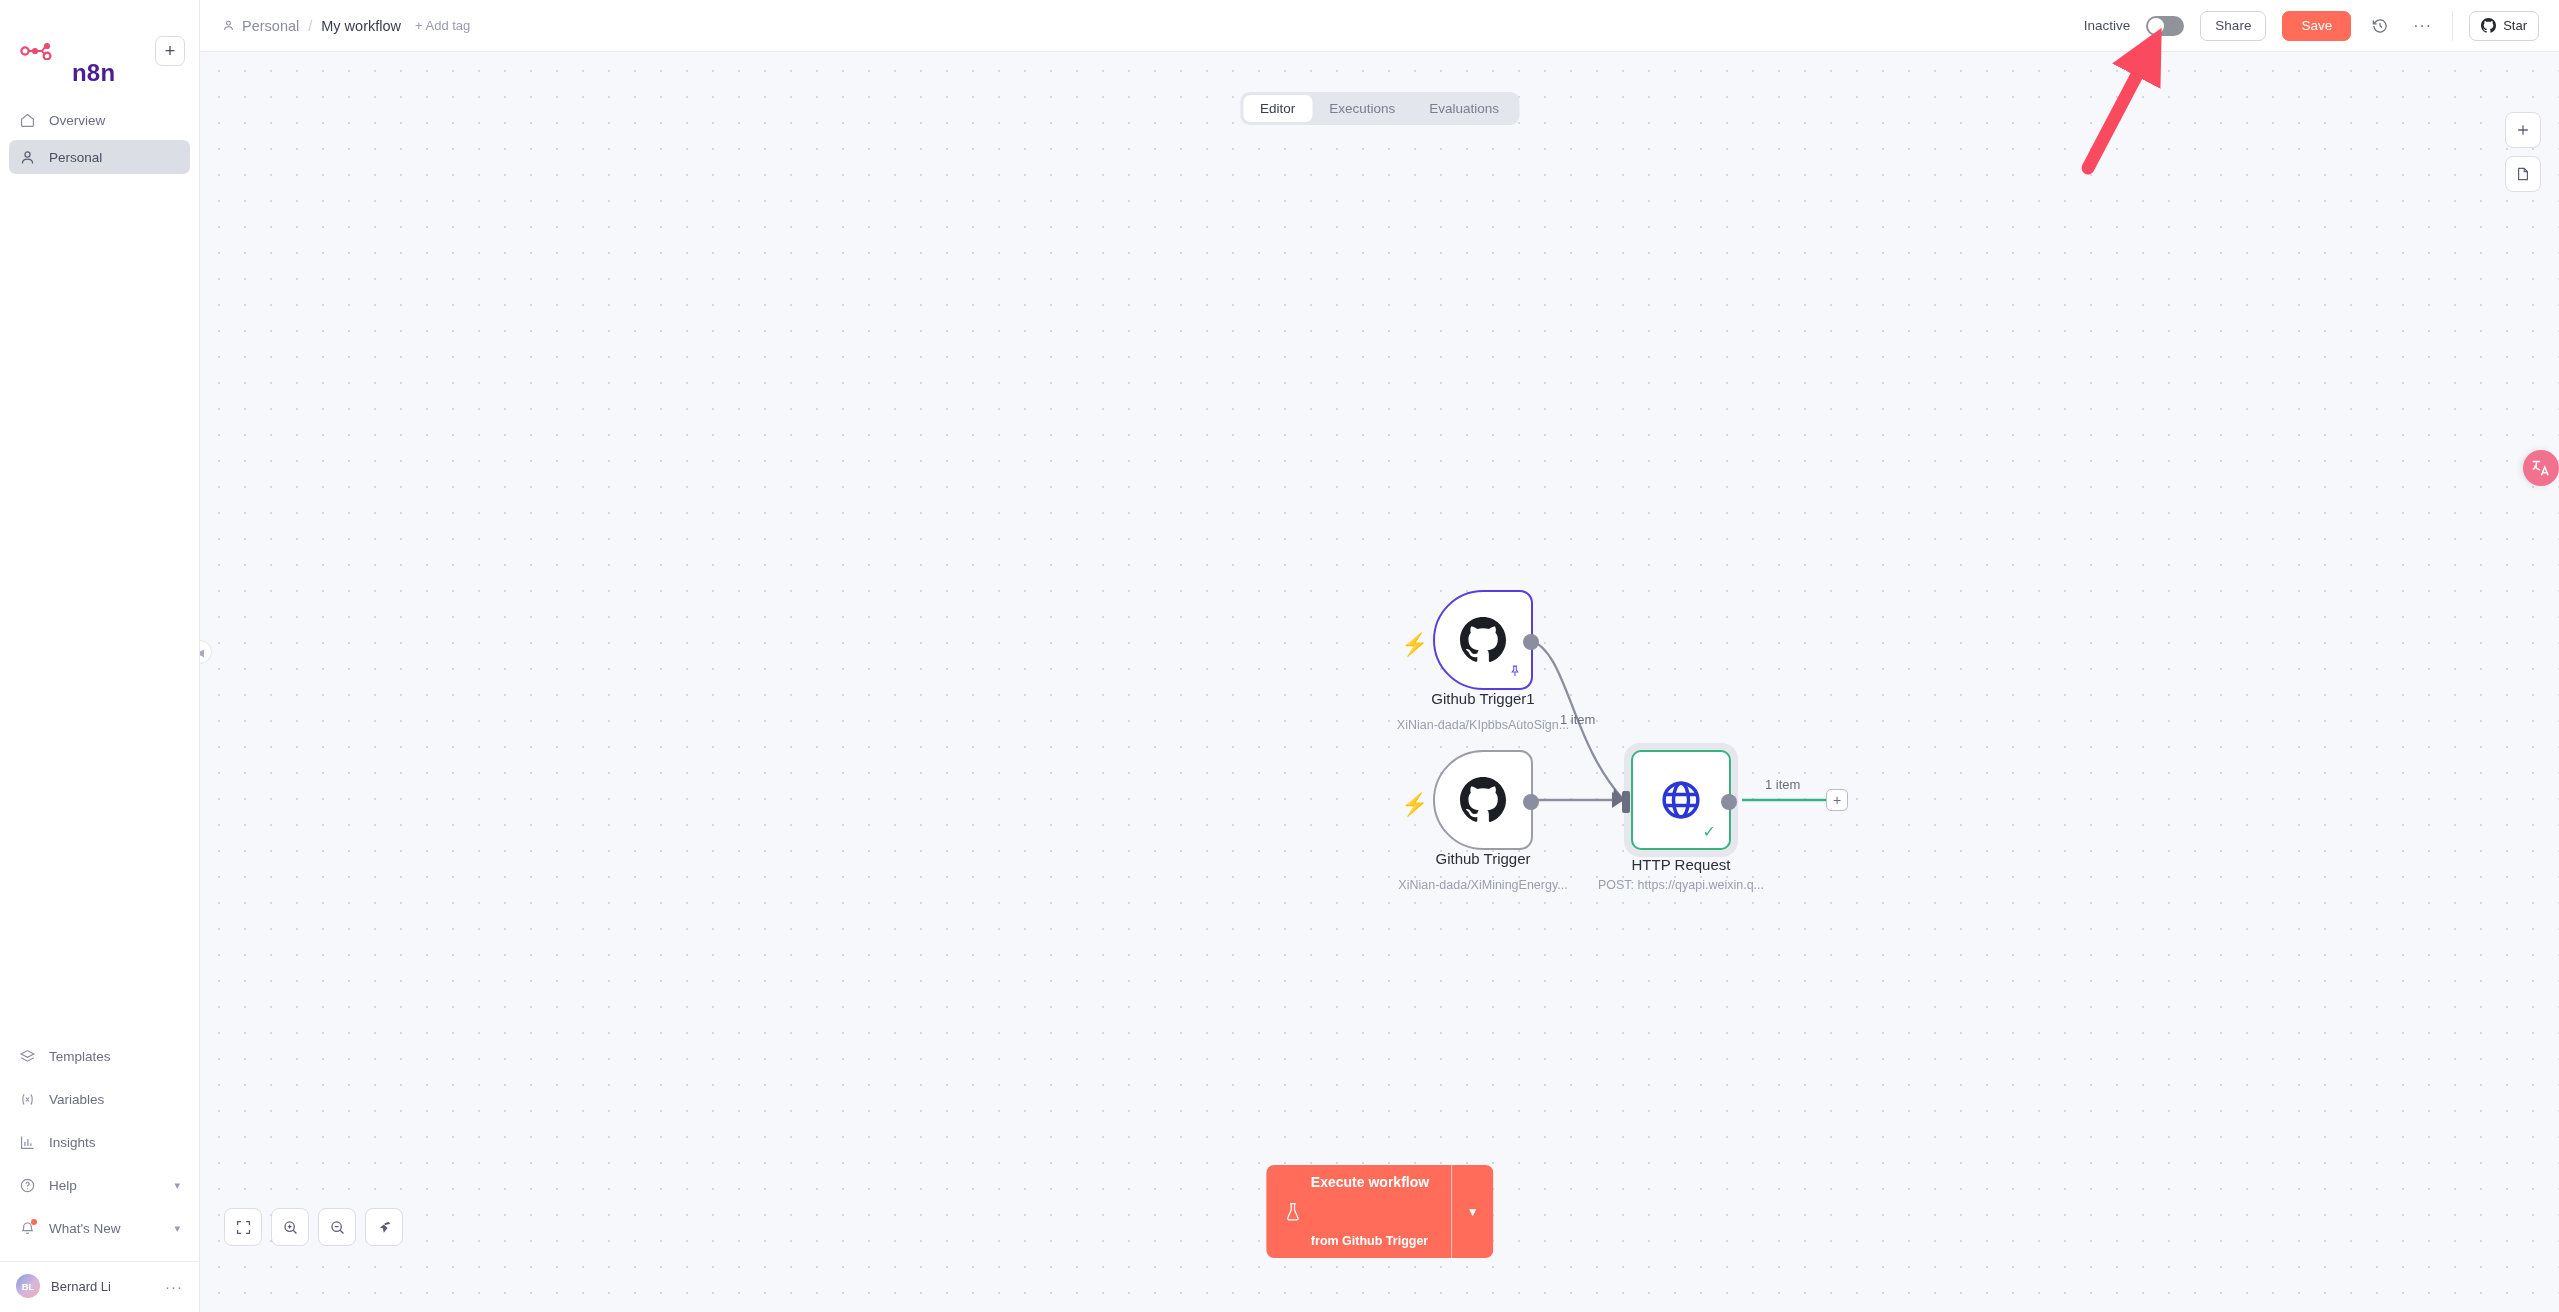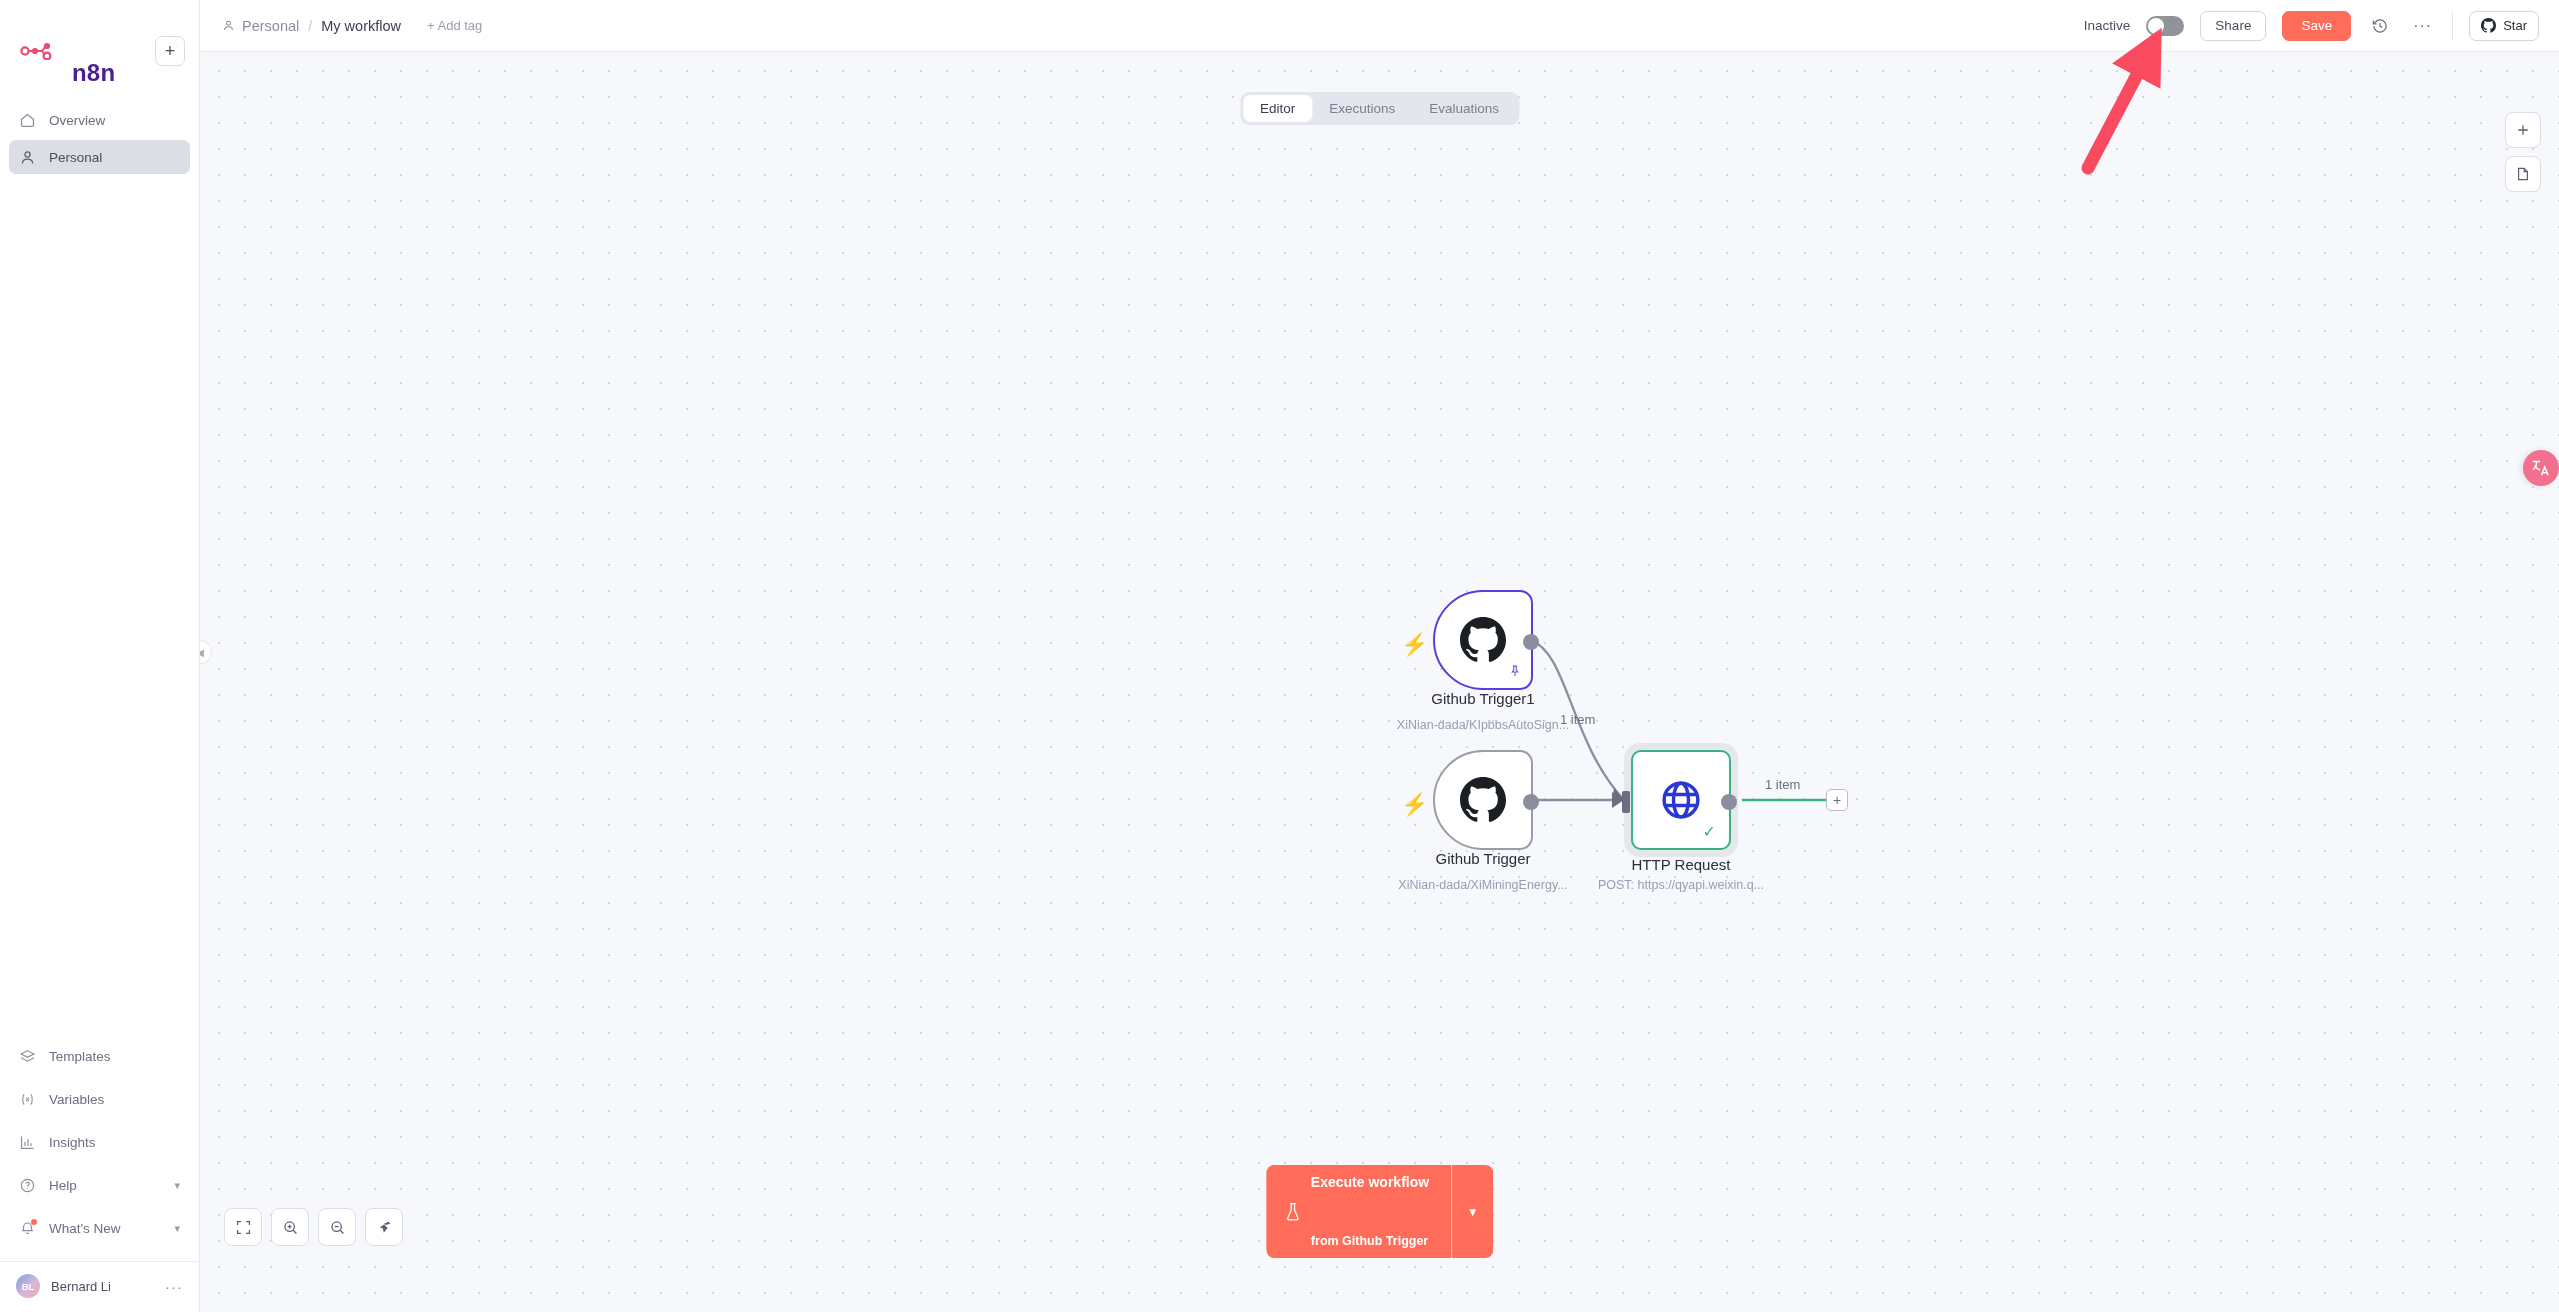--- a/index.html
+++ b/index.html
@@ -62,21 +62,21 @@
   .topbar {
     height: 52px; flex: 0 0 52px; background: #fff;
     border-bottom: 1px solid #e9e9ed;
     display: flex; align-items: center; padding: 0 20px 0 22px;
     position: relative; z-index: 25;
   }
   .crumbs { display: flex; align-items: center; gap: 9px; font-size: 14.5px; }
   .crumb-person { display: flex; align-items: center; gap: 7px; color: #8b8e9f; }
   .crumb-sep { color: #c9cbd6; }
   .crumb-title { color: #3b3d4d; font-weight: 400; }
-  .add-tag { margin-left: 26px; font-size: 13px; color: #9a9db0; cursor: pointer; }
+  .add-tag { margin-left: 14px; font-size: 13px; color: #9a9db0; cursor: pointer; }
   .top-right { margin-left: auto; display: flex; align-items: center; gap: 16px; }
   .inactive-label { font-size: 13.5px; color: #4b4d5e; }
   .toggle {
     width: 38px; height: 20px; border-radius: 10px; background: #909399;
     position: relative; cursor: pointer;
   }
   .toggle .knob { position: absolute; top: 2px; left: 2px; width: 16px; height: 16px; border-radius: 50%; background: #fff; }
   .btn {
     height: 30px; padding: 0 14px; border-radius: 7px; font-size: 13.5px;
     display: flex; align-items: center; justify-content: center; cursor: pointer;

